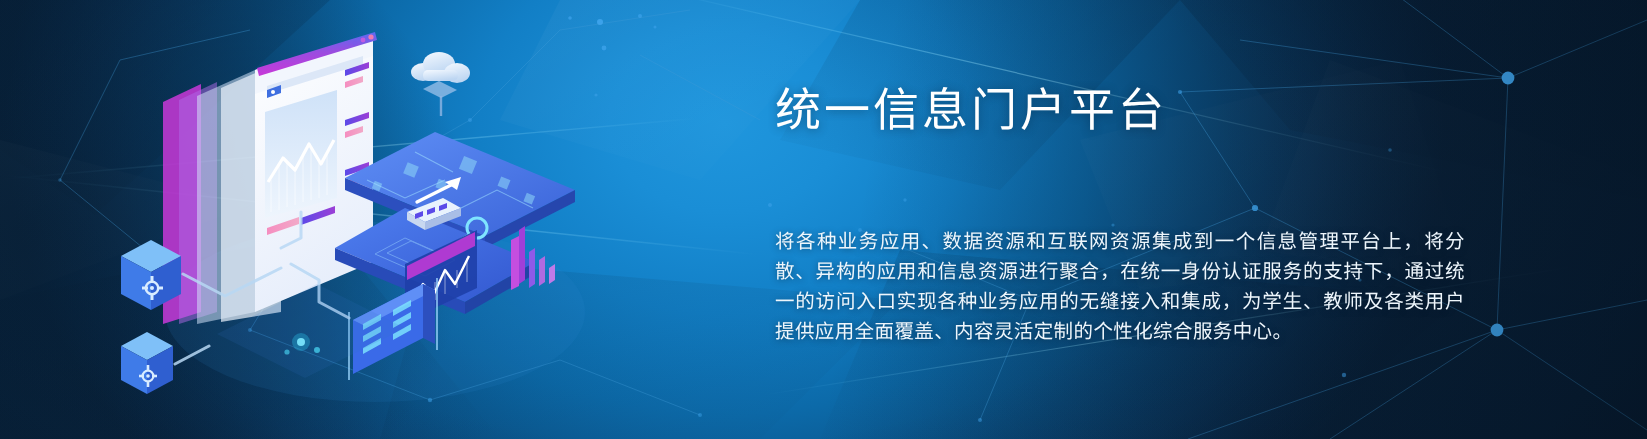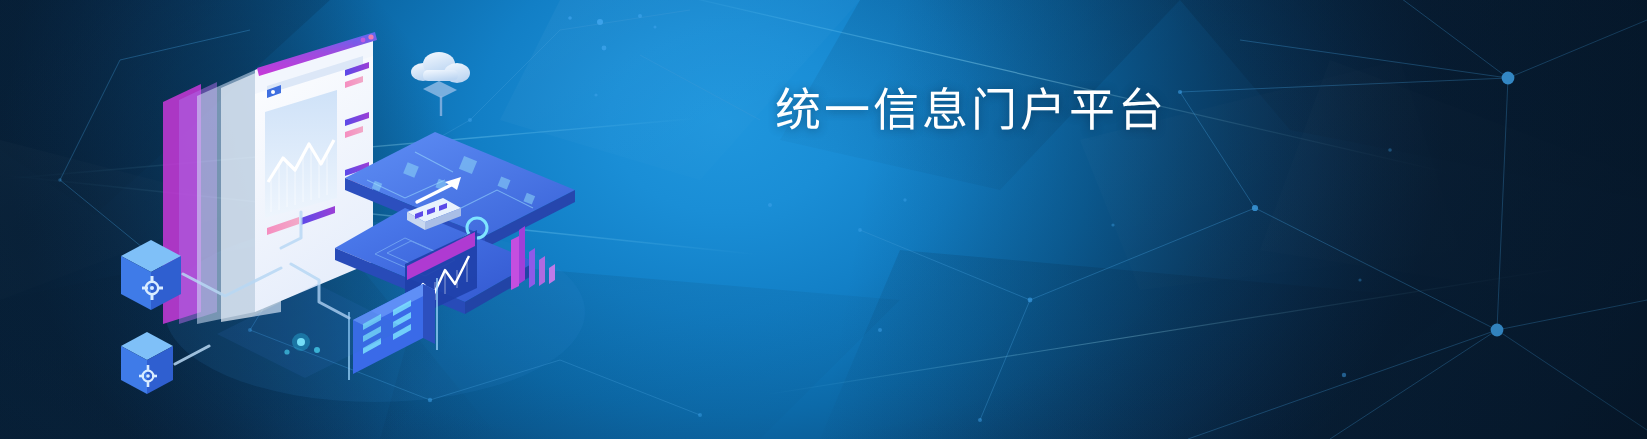--- a/index.html
+++ b/index.html
@@ -436,15 +436,16 @@
       <path d="M186,252 L214,268 L214,290 L244,306"></path>
       <path d="M70,352 L104,334"></path>
       <path d="M176,236 L196,226 L196,200"></path>
     </g>
 
     <polygon points="112,322 212,272 300,316 200,366" fill="#2f6fc8" opacity="0.14"></polygon>
   </svg>
 
   <div class="copy">
     <h1 class="headline">统一信息门户平台</h1>
+    <p class="body-copy">将各种业务应用、数据资源和互联网资源集成到一个信息管理平台上，将分散、异构的应用和信息资源进行聚合，在统一身份认证服务的支持下，通过统一的访问入口实现各种业务应用的无缝接入和集成，为学生、教师及各类用户提供应用全面覆盖、内容灵活定制的个性化综合服务中心。</p>
   </div>
 
 </div>
 
 </body></html>

